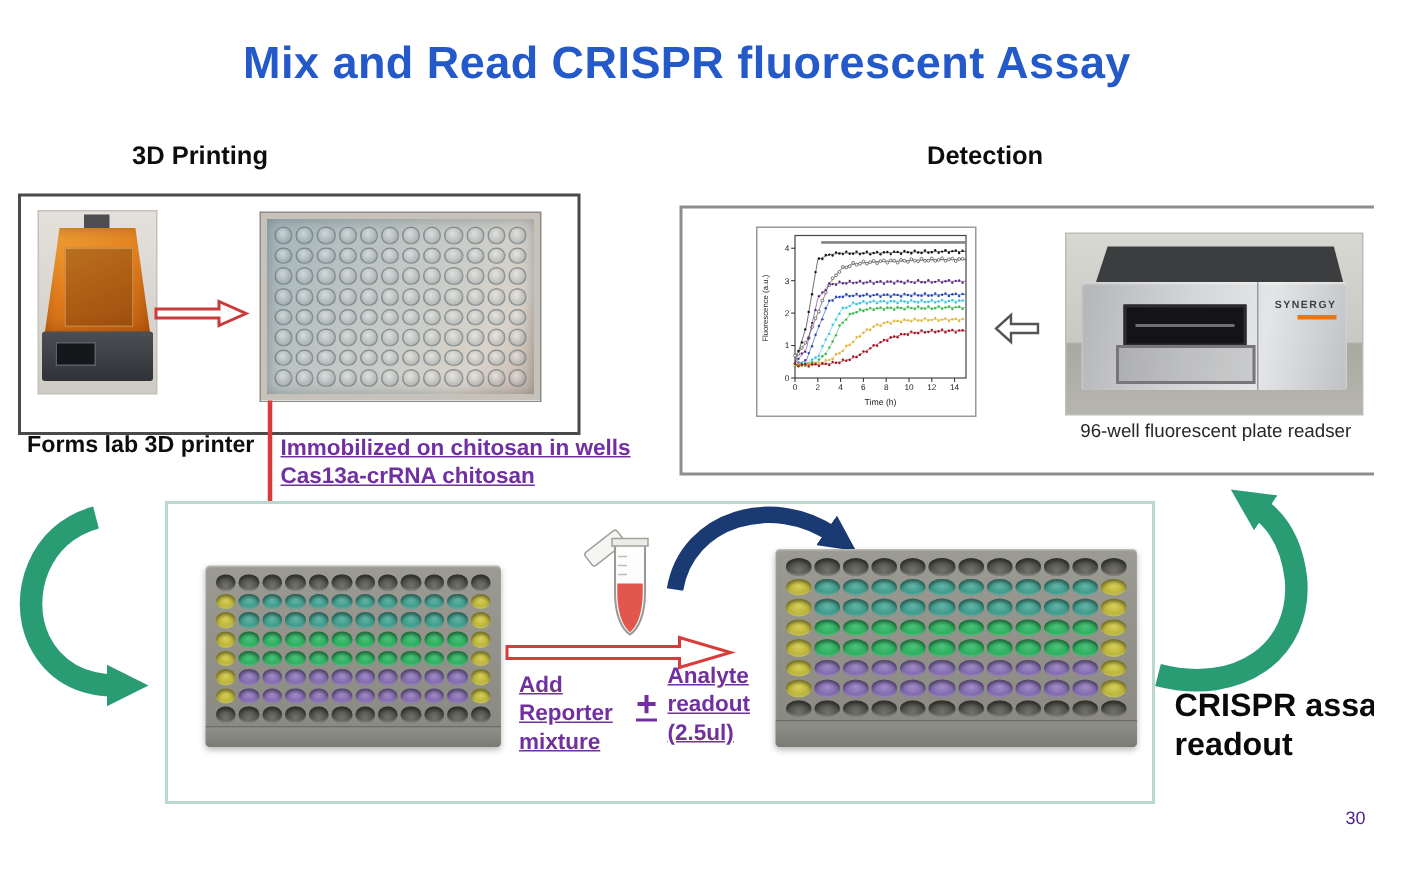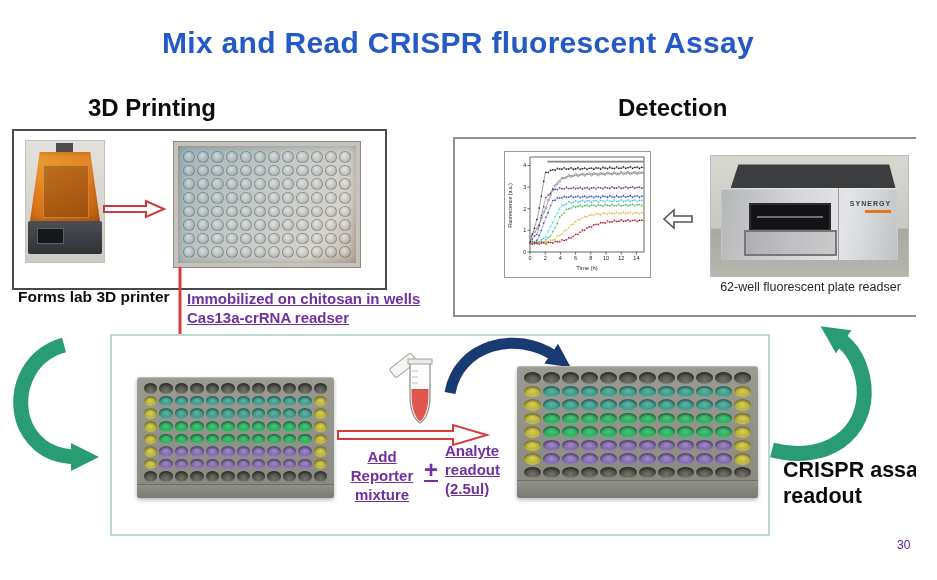--- a/index.html
+++ b/index.html
@@ -3,21 +3,21 @@
 <meta charset="utf-8">
 <style>
   html,body{margin:0;padding:0;background:#ffffff;}
   #slide{position:relative;width:916px;height:580px;background:#ffffff;overflow:hidden;
          font-family:"Liberation Sans",sans-serif;color:#111;}
   .abs{position:absolute;}
 
   
   #title{top:26px;left:0;width:100%;text-align:center;font-size:30px;font-weight:bold;
          color:#2359c8;letter-spacing:.3px;}
-  .section-label{font-size:24px;font-weight:bold;color:#0d0d0d;}
+  .section-label{font-size:17px;font-weight:bold;color:#0d0d0d;}
   #sec-print{left:88px;top:94px;}
   #sec-detect{left:618px;top:94px;}
 
   
   #printing-box{left:12px;top:129px;width:371px;height:157px;border:2px solid #4a4a4a;background:#fff;}
   #detection-box{left:453px;top:137px;width:477px;height:176px;border:2px solid #8e8e8e;background:#fff;}
   #assay-box{left:110px;top:334px;width:656px;height:198px;border:2px solid #b9d8d0;background:#fff;}
 
   
   #printer-photo{left:26px;top:141px;width:78px;height:121px;background:linear-gradient(180deg,#e4e1dc,#cecbc5);
@@ -78,21 +78,21 @@
               background:linear-gradient(180deg,#90908a,#7b7b74);}
   #plate2 .plate-base{height:17px;}
   .well{border-radius:50%;box-shadow:inset 0 2px 2.5px rgba(0,0,0,.42), inset 0 -1px 1px rgba(255,255,255,.22);}
   .w-empty{background:radial-gradient(ellipse at 50% 70%,#73736b 0%,#585851 45%,#3d3d37 100%);}
   .w-teal{background:radial-gradient(ellipse at 50% 38%,#63b6a7,#379484 70%,#2b7e70);}
   .w-green{background:radial-gradient(ellipse at 50% 38%,#4cc47c,#27a957 70%,#1e9048);}
   .w-purple{background:radial-gradient(ellipse at 50% 38%,#a28dc9,#7a63a6 70%,#66528e);}
   .w-yellow{background:radial-gradient(ellipse at 50% 38%,#d9d159,#b5ae33 70%,#9b9527);}
 
   
-  #add-label{left:346px;top:447px;width:72px;font-size:15px;line-height:19px;text-align:center;}
+  #add-label{left:346px;top:447px;width:72px;font-size:15px;line-height:19px;}
   #plus-sign{left:424px;top:456px;font-size:24px;}
   #analyte-label{left:445px;top:441px;width:68px;font-size:15px;line-height:19px;}
   #readout-label{left:783px;top:457px;width:156px;font-size:21.5px;font-weight:bold;line-height:26px;color:#0a0a0a;}
   #page-num{left:897px;top:538px;font-size:12px;color:#4c1d95;}
 
   svg{display:block;overflow:visible;}
 </style>
 </head>
 <body>
 
@@ -674,25 +674,25 @@
     <div class="reader-front">
       <div class="reader-seam"></div>
       <div class="reader-slot">
         <div class="reader-slot-bar"></div>
       </div>
       <div class="reader-tray"></div>
       <div class="reader-brand">SYNERGY</div>
       <div class="reader-accent"></div>
     </div>
   </div>
-  <div id="reader-caption" class="abs">62-well fluorescent plate readser</div>
+  <div id="reader-caption" class="abs">96-well fluorescent plate readser</div>
 
   <div id="immob-note" class="abs purple">
     <div>Immobilized on chitosan in wells</div>
-    <div>Cas13a-crRNA readser</div>
+    <div>Cas13a-crRNA chitosan</div>
   </div>
 
   <svg class="abs" style="left:171px;top:266px" width="18" height="104" viewBox="0 0 18 104">
     <line x1="9" y1="1" x2="9" y2="91" stroke="#d93b3b" stroke-width="3"></line>
     <polygon points="3,90 15,90 9,103" fill="#d93b3b"></polygon>
   </svg>
 
   <div id="assay-box" class="abs"></div>
 
   <div id="plate1" class="plate">

